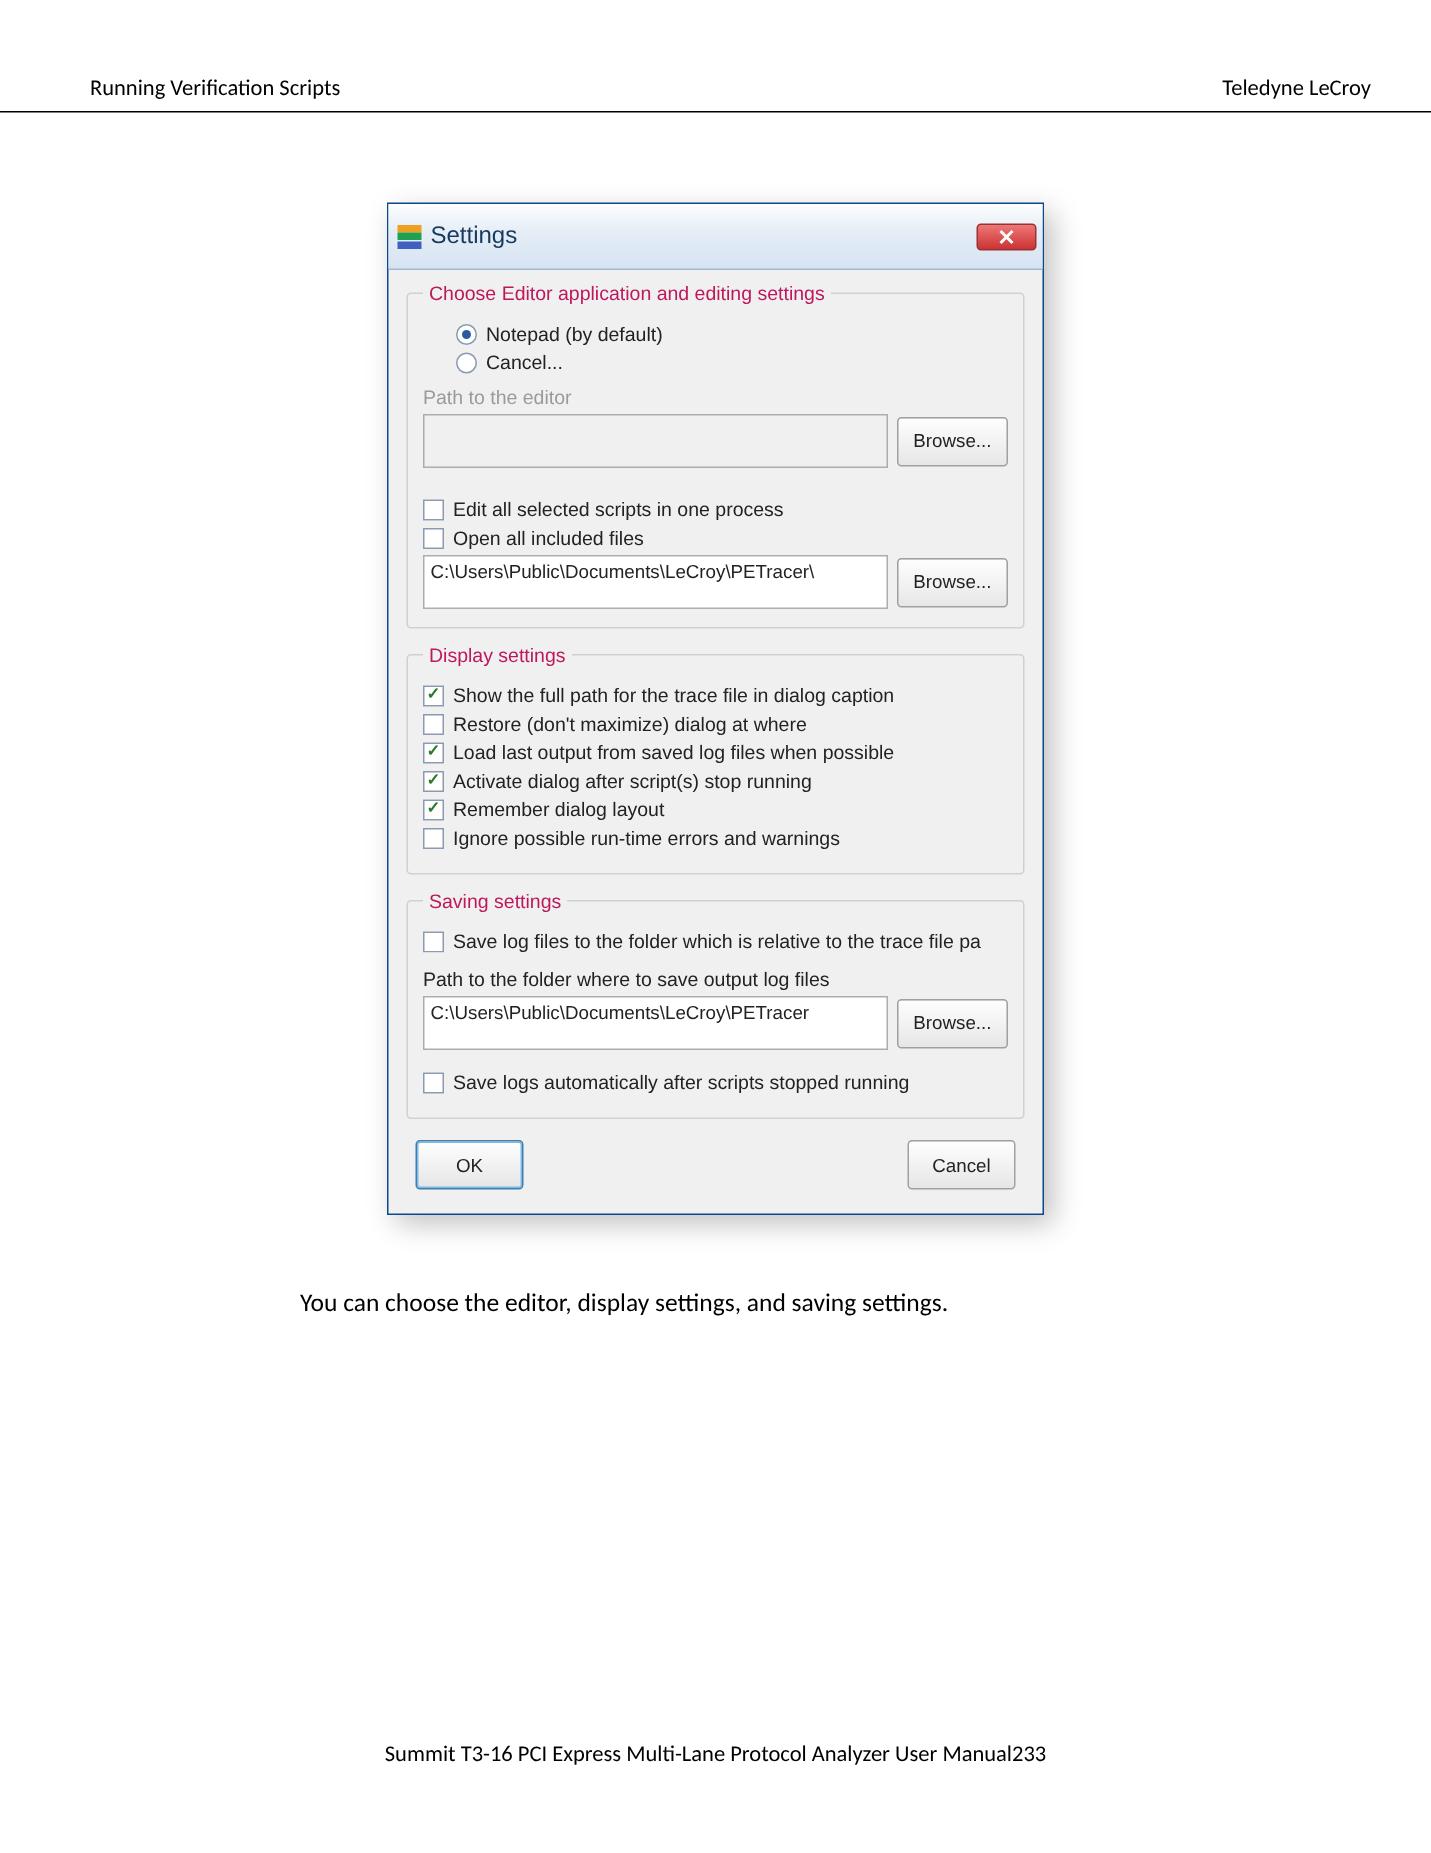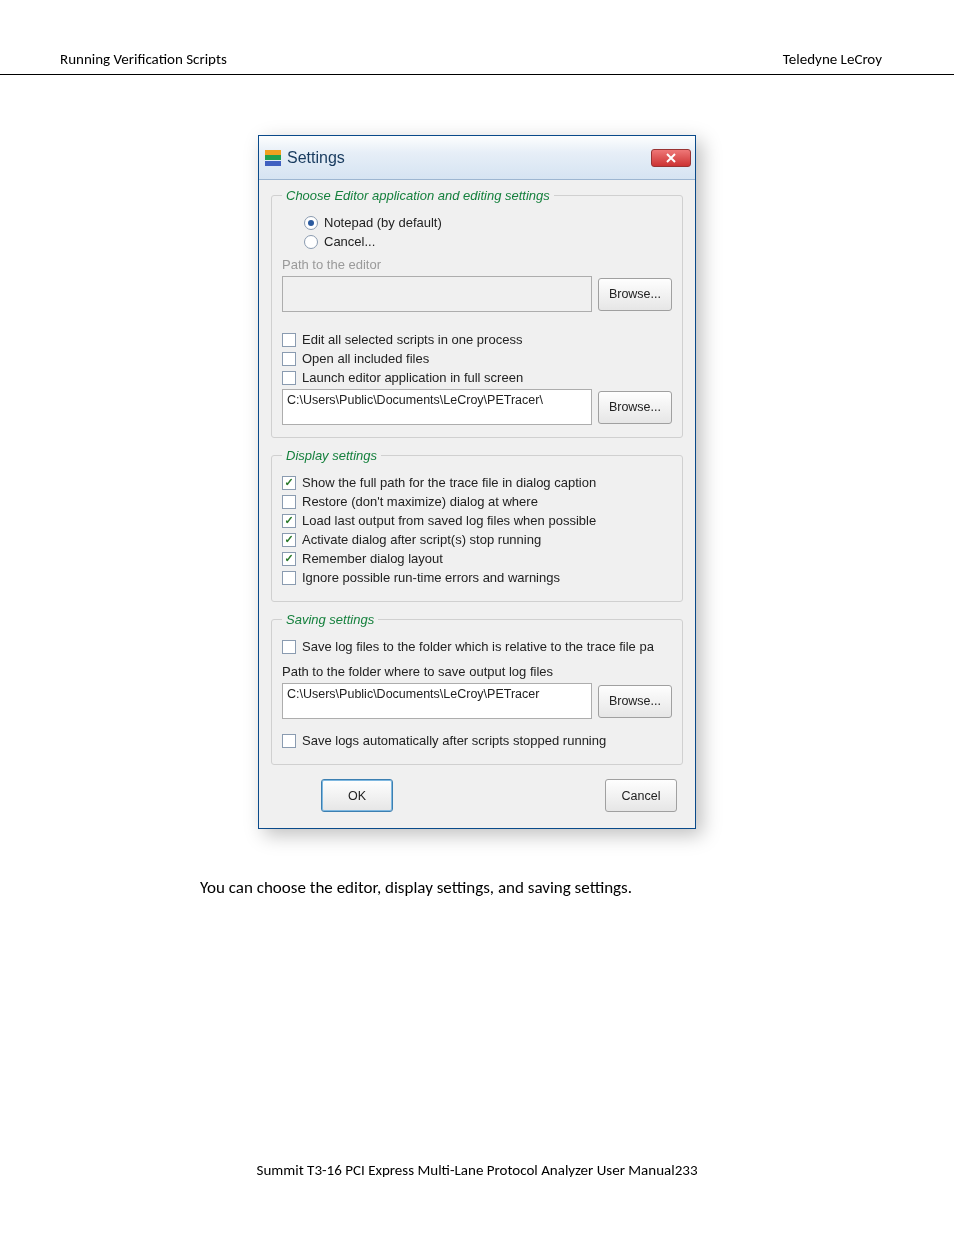--- a/index.html
+++ b/index.html
@@ -10,21 +10,21 @@
     font-family: "Segoe UI", Tahoma, sans-serif;
     width: 954px;
     height: 1235px;
     position: relative;
   }
   .page-header {
     display: flex;
     justify-content: space-between;
     font-family: Calibri, "Segoe UI", sans-serif;
     font-size: 15px;
-    padding: 50px 72px 6px 60px;
+    padding: 50px 40px 6px 60px;
     border-bottom: 1px solid #000;
     margin: 0 0 60px 0;
   }
   .dialog {
     width: 438px;
     margin: 0 auto;
     border: 1px solid #0a4a8a;
     box-shadow: 6px 6px 18px rgba(0,0,0,.25);
     background: #F0F0F0;
     font-size: 13px;
@@ -63,21 +63,21 @@
     color: #fff; font-weight: bold;
   }
   .dialog-body { padding: 8px 6px 10px 6px; }
   fieldset {
     border: 1px solid #d0d0d0;
     border-radius: 3px;
     margin: 0 6px 10px 6px;
     padding: 8px 10px 12px 10px;
     background: #F0F0F0;
   }
-  legend { padding: 0 4px; font-size: 13px; color: #15803d; font-style: italic; }
+  legend { padding: 0 4px; font-size: 13px; color: #be185d; }
   .row { display: flex; align-items: center; margin: 4px 0; }
   .row.indent { padding-left: 22px; }
   .radio, .checkbox {
     width: 14px; height: 14px; margin-right: 6px;
     border: 1px solid #8a9bb0;
     background: #fff;
     display: inline-flex; align-items: center; justify-content: center;
     flex-shrink: 0;
   }
   .radio { border-radius: 50%; }
@@ -110,21 +110,20 @@
   .input-with-btn { display: flex; gap: 6px; align-items: center; }
   .input-with-btn .text-input { flex: 1; }
   .dialog-buttons {
     display: flex; justify-content: space-between;
     padding: 4px 12px 6px 12px;
   }
   .dialog-buttons .btn { min-width: 72px; }
   .ok-btn {
     border: 1px solid #3c7fb1;
     box-shadow: 0 0 0 1px #7fb8e0 inset;
-    margin-left: 44px;
   }
   .caption {
     font-family: Calibri, "Segoe UI", sans-serif;
     font-size: 17px;
     margin: 48px 0 0 200px;
   }
   .page-footer {
     position: absolute;
     bottom: 56px; left: 60px; right: 60px;
     display: flex; justify-content: center;
@@ -181,24 +180,20 @@
       <div style="height:16px;"></div>
 
       <div class="row">
         <span class="checkbox"></span>
         <span>Edit all selected scripts in one process</span>
       </div>
       <div class="row">
         <span class="checkbox"></span>
         <span>Open all included files</span>
       </div>
-      <div class="row">
-        <span class="checkbox"></span>
-        <span>Launch editor application in full screen</span>
-      </div>
 
       <div class="input-with-btn">
         <div class="text-input">C:\Users\Public\Documents\LeCroy\PETracer\</div>
         <div class="btn">Browse...</div>
       </div>
     </fieldset>
 
     <fieldset>
       <legend>Display settings</legend>
       <div class="row">

